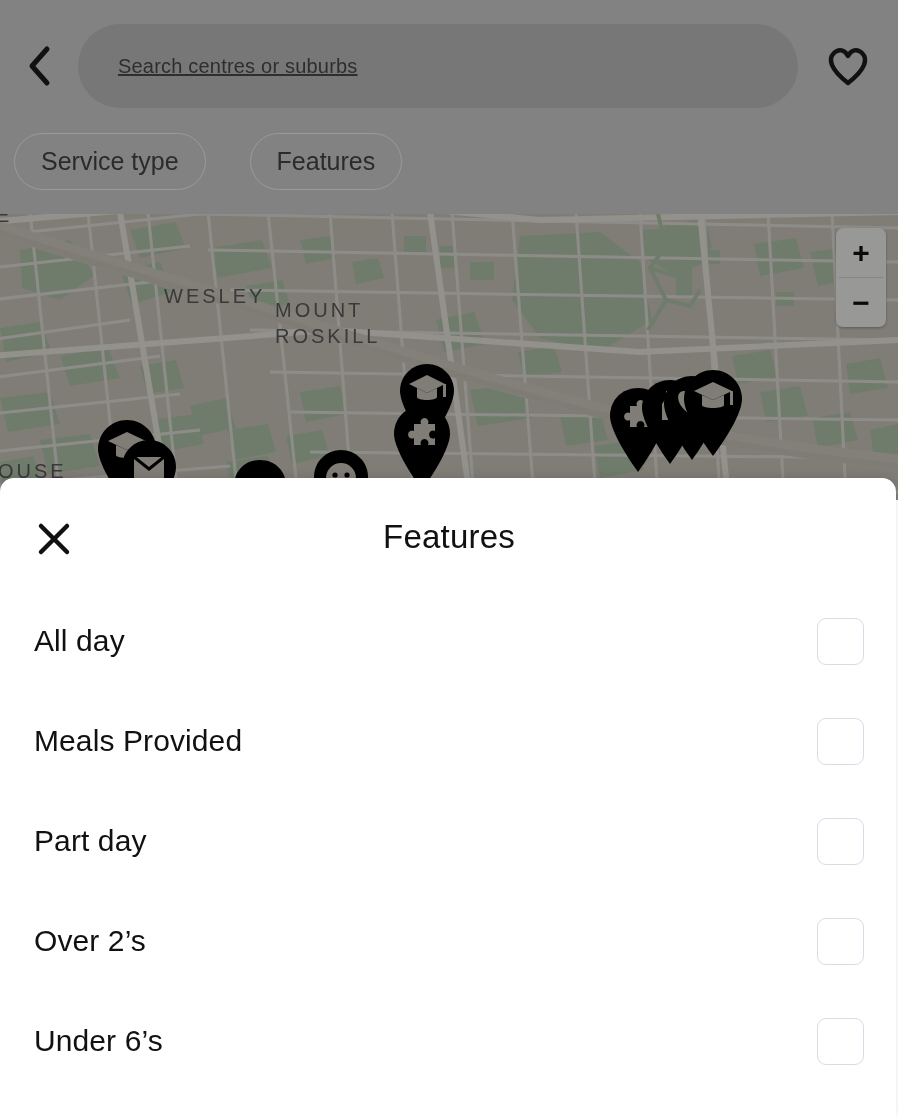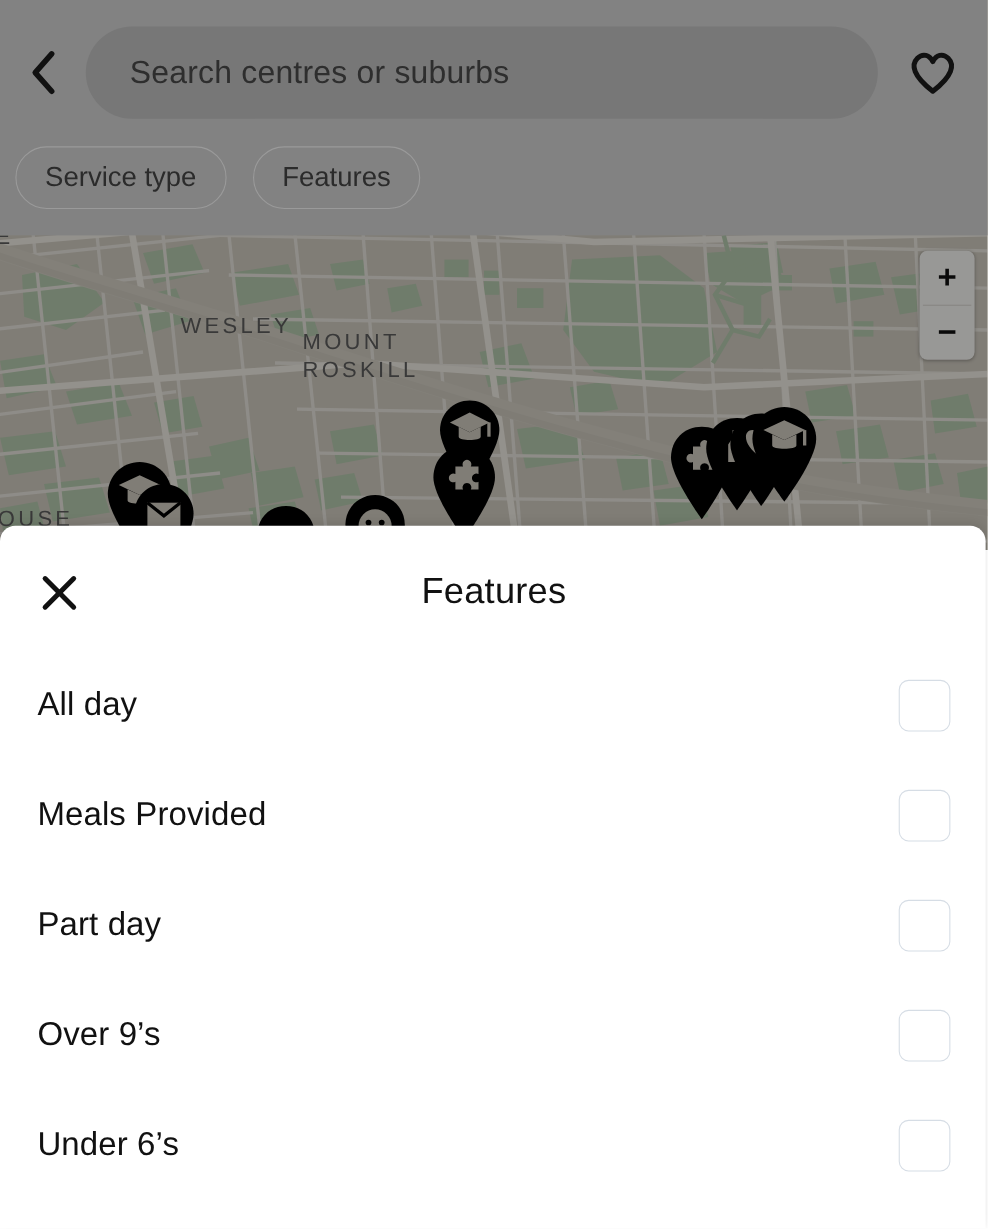--- a/index.html
+++ b/index.html
@@ -113,38 +113,39 @@
     height: 84px;
     background: #777777;
     border-radius: 42px;
     display: flex;
     align-items: center;
     padding: 0 40px;
     box-sizing: border-box;
     cursor: text;
   }
   .search-placeholder {
-    font-size: 29px;
+    font-size: 20px;
     color: #2e2e2e;
     letter-spacing: 0.2px;
+    text-decoration: underline;
   }
   .fav-button {
     width: 100px;
     height: 88px;
     display: flex;
     align-items: center;
     justify-content: center;
     cursor: pointer;
   }
   .chips-row {
     position: absolute;
     left: 14px;
     top: 133px;
     display: flex;
-    gap: 24px;
+    gap: 44px;
   }
   .chip {
     height: 57px;
     border: 1px solid #9a9a9a;
     border-radius: 29px;
     display: flex;
     align-items: center;
     padding: 0 26px;
     box-sizing: border-box;
     font-size: 25px;
@@ -439,21 +440,21 @@
         <span class="feature-checkbox"></span>
       </div>
 
       <div class="feature-row">
         <span class="feature-label">Part day</span>
         <span class="feature-spacer"></span>
         <span class="feature-checkbox"></span>
       </div>
 
       <div class="feature-row">
-        <span class="feature-label">Over 9’s</span>
+        <span class="feature-label">Over 2’s</span>
         <span class="feature-spacer"></span>
         <span class="feature-checkbox"></span>
       </div>
 
       <div class="feature-row">
         <span class="feature-label">Under 6’s</span>
         <span class="feature-spacer"></span>
         <span class="feature-checkbox"></span>
       </div>
 

